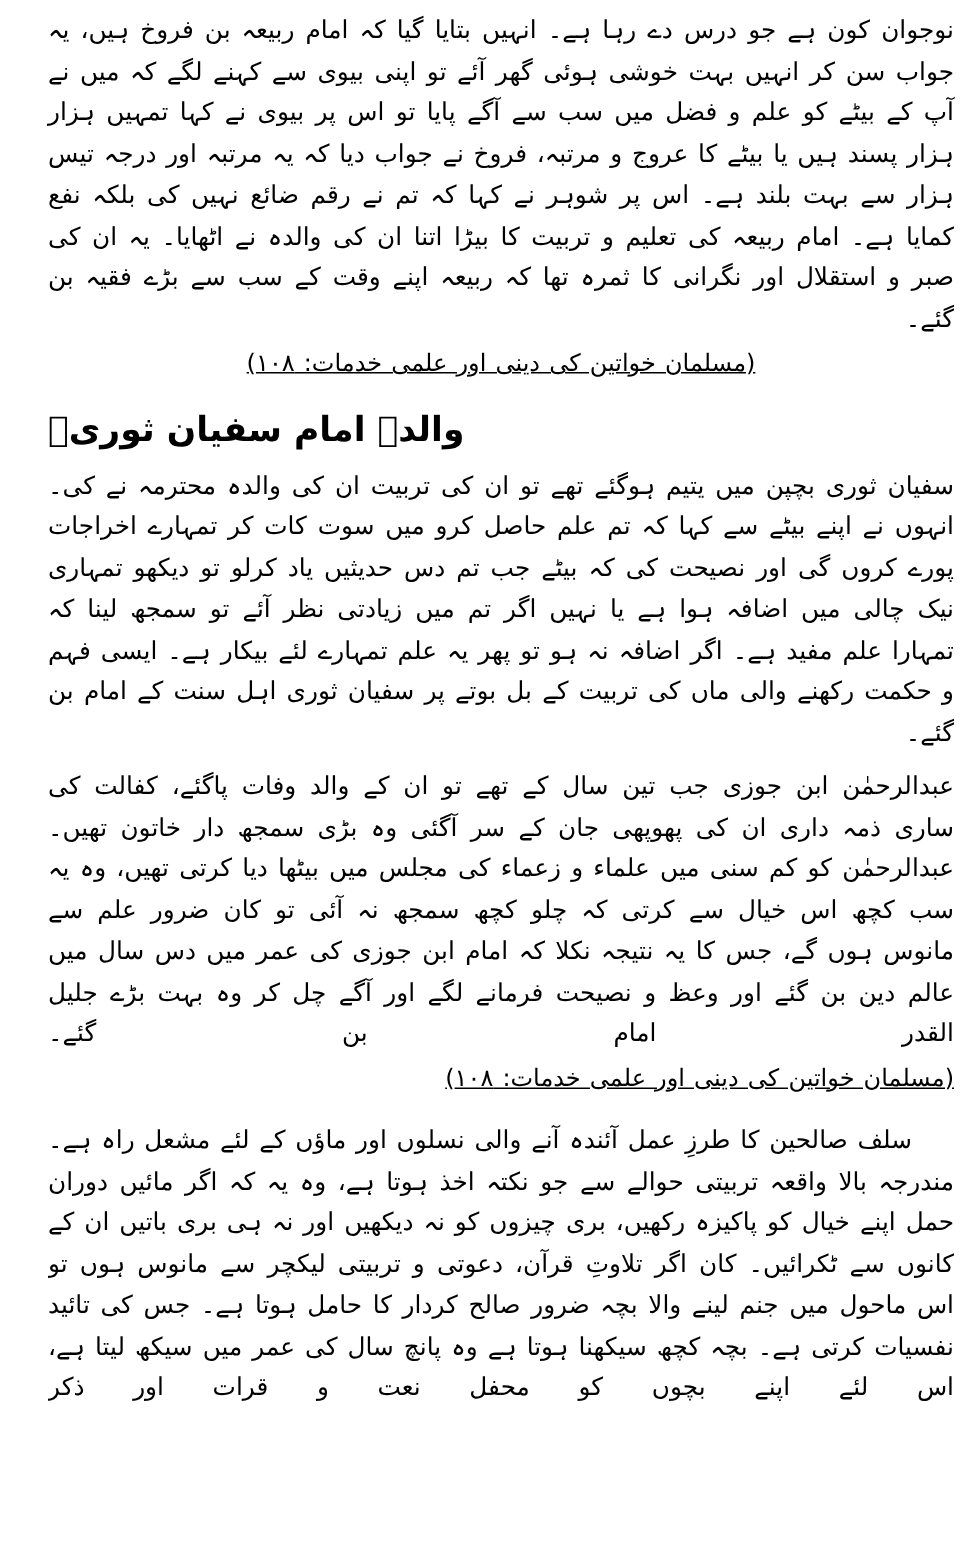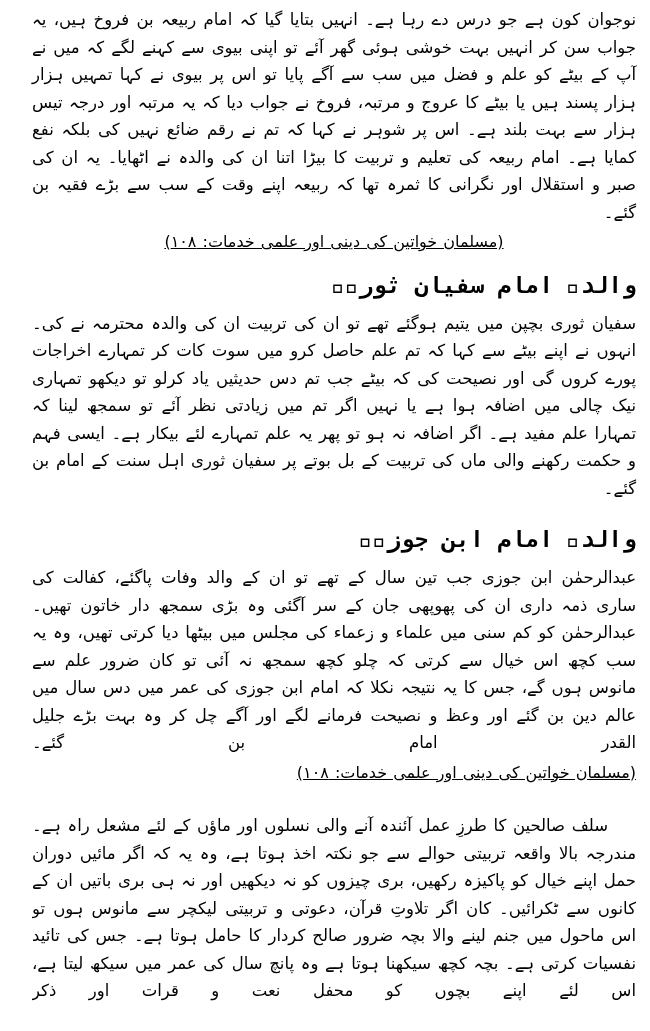--- a/index.html
+++ b/index.html
@@ -33,31 +33,29 @@
     word-spacing: 1px;
   }
   .para.last-right {
     text-align-last: right;
   }
   .para.last-center {
     text-align-last: center;
   }
   .para.indent {
     text-indent: 28px;
-    margin-top: 12px;
   }
   .heading {
     direction: rtl;
-    text-align: right;
+    text-align: left;
     unicode-bidi: isolate;
     font-size: 23px;
     line-height: 34px;
     font-weight: bold;
     margin: 14px 0 6px 0;
-    font-family: Liberation Mono, monospace;
   }
   .spacer-sm { height: 6px; }
   .spacer-md { height: 12px; }
   .src {
     font-size: 16px;
     text-decoration: underline;
   }
   .clip-bottom {
     overflow: hidden;
   }
@@ -70,21 +68,20 @@
   <p class="para">نوجوان کون ہے جو درس دے رہا ہے۔ انہیں بتایا گیا کہ امام ربیعہ بن فروخ ہیں، یہ جواب سن کر انہیں بہت خوشی ہوئی گھر آئے تو اپنی بیوی سے کہنے لگے کہ میں نے آپ کے بیٹے کو علم و فضل میں سب سے آگے پایا تو اس پر بیوی نے کہا تمہیں ہزار ہزار پسند ہیں یا بیٹے کا عروج و مرتبہ، فروخ نے جواب دیا کہ یہ مرتبہ اور درجہ تیس ہزار سے بہت بلند ہے۔ اس پر شوہر نے کہا کہ تم نے رقم ضائع نہیں کی بلکہ نفع کمایا ہے۔ امام ربیعہ کی تعلیم و تربیت کا بیڑا اتنا ان کی والدہ نے اٹھایا۔ یہ ان کی صبر و استقلال اور نگرانی کا ثمرہ تھا کہ ربیعہ اپنے وقت کے سب سے بڑے فقیہ بن گئے۔</p>
 
   <p class="para last-center src">(مسلمان خواتین کی دینی اور علمی خدمات: ۱۰۸)</p>
 
   <h2 class="heading">والدہ امام سفیان ثوریؒ</h2>
 
   <p class="para">سفیان ثوری بچپن میں یتیم ہوگئے تھے تو ان کی تربیت ان کی والدہ محترمہ نے کی۔ انہوں نے اپنے بیٹے سے کہا کہ تم علم حاصل کرو میں سوت کات کر تمہارے اخراجات پورے کروں گی اور نصیحت کی کہ بیٹے جب تم دس حدیثیں یاد کرلو تو دیکھو تمہاری نیک چالی میں اضافہ ہوا ہے یا نہیں اگر تم میں زیادتی نظر آئے تو سمجھ لینا کہ تمہارا علم مفید ہے۔ اگر اضافہ نہ ہو تو پھر یہ علم تمہارے لئے بیکار ہے۔ ایسی فہم و حکمت رکھنے والی ماں کی تربیت کے بل بوتے پر سفیان ثوری اہل سنت کے امام بن گئے۔</p>
 
   <div class="spacer-sm"></div>
 
-  <h2 class="heading">والدہ امام ابن جوزیؒ</h2>
 
   <p class="para">عبدالرحمٰن ابن جوزی جب تین سال کے تھے تو ان کے والد وفات پاگئے، کفالت کی ساری ذمہ داری ان کی پھوپھی جان کے سر آگئی وہ بڑی سمجھ دار خاتون تھیں۔ عبدالرحمٰن کو کم سنی میں علماء و زعماء کی مجلس میں بیٹھا دیا کرتی تھیں، وہ یہ سب کچھ اس خیال سے کرتی کہ چلو کچھ سمجھ نہ آئی تو کان ضرور علم سے مانوس ہوں گے، جس کا یہ نتیجہ نکلا کہ امام ابن جوزی کی عمر میں دس سال میں عالم دین بن گئے اور وعظ و نصیحت فرمانے لگے اور آگے چل کر وہ بہت بڑے جلیل القدر امام بن گئے۔</p>
 
   <p class="para last-right src">(مسلمان خواتین کی دینی اور علمی خدمات: ۱۰۸)</p>
 
   <div class="spacer-md"></div>
 
   <p class="para indent clip-bottom">سلف صالحین کا طرزِ عمل آئندہ آنے والی نسلوں اور ماؤں کے لئے مشعل راہ ہے۔ مندرجہ بالا واقعہ تربیتی حوالے سے جو نکتہ اخذ ہوتا ہے، وہ یہ کہ اگر مائیں دوران حمل اپنے خیال کو پاکیزہ رکھیں، بری چیزوں کو نہ دیکھیں اور نہ ہی بری باتیں ان کے کانوں سے ٹکرائیں۔ کان اگر تلاوتِ قرآن، دعوتی و تربیتی لیکچر سے مانوس ہوں تو اس ماحول میں جنم لینے والا بچہ ضرور صالح کردار کا حامل ہوتا ہے۔ جس کی تائید نفسیات کرتی ہے۔ بچہ کچھ سیکھنا ہوتا ہے وہ پانچ سال کی عمر میں سیکھ لیتا ہے، اس لئے اپنے بچوں کو محفل نعت و قرات اور ذکر</p>
 
 </div>

